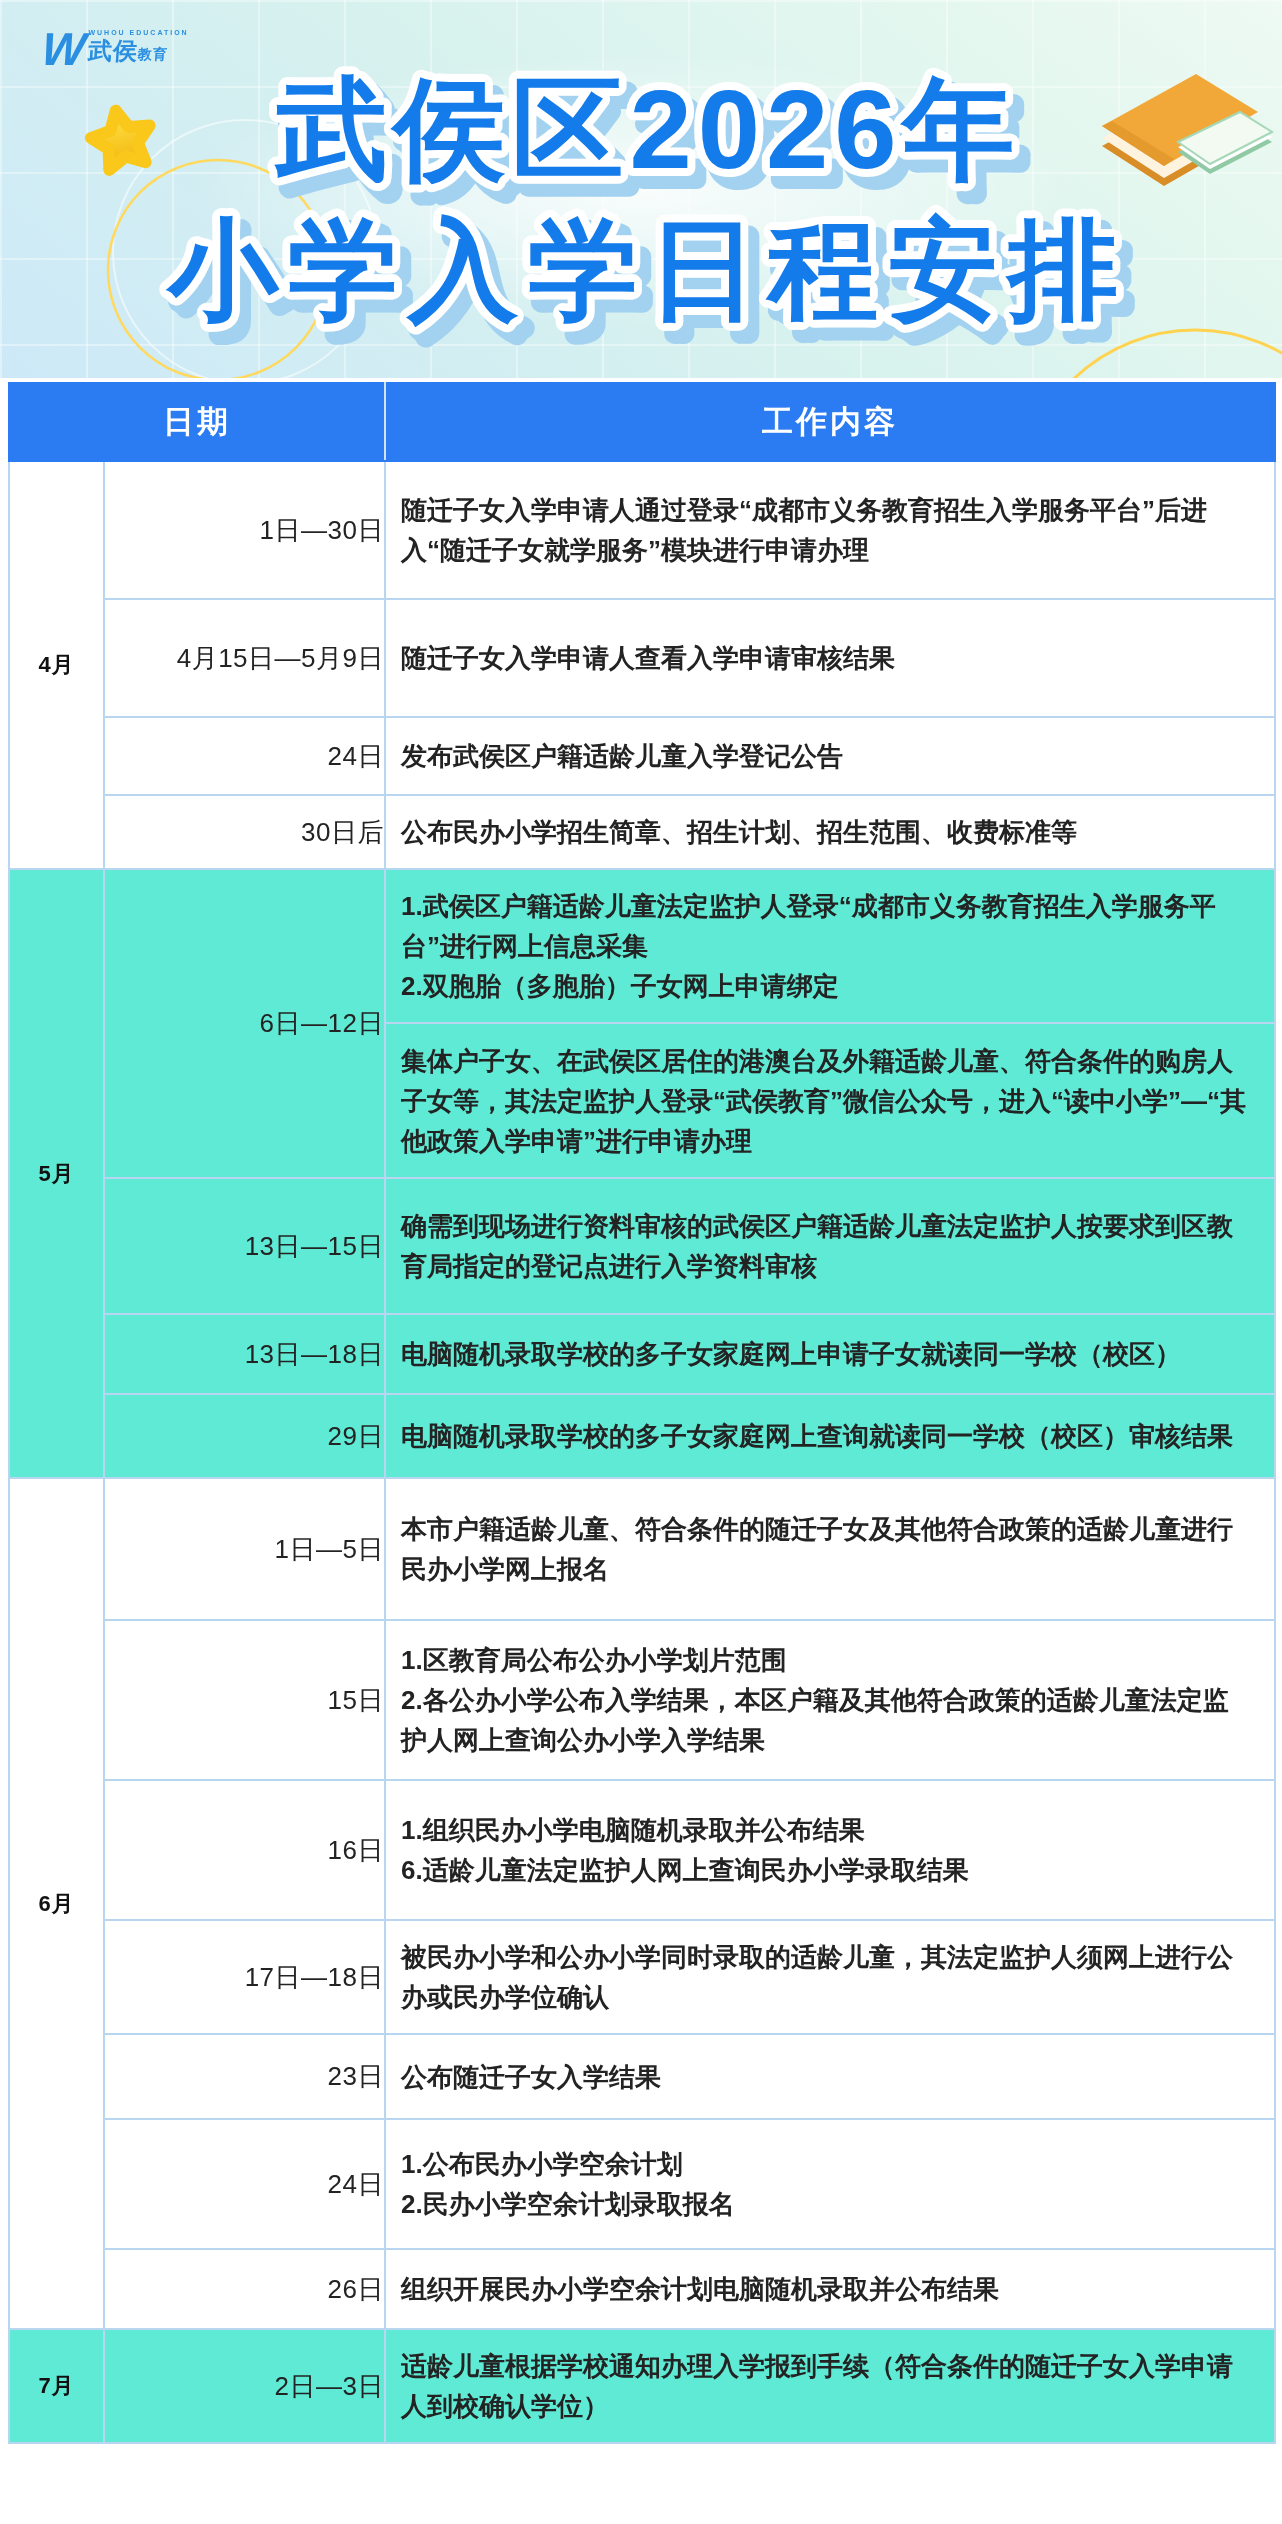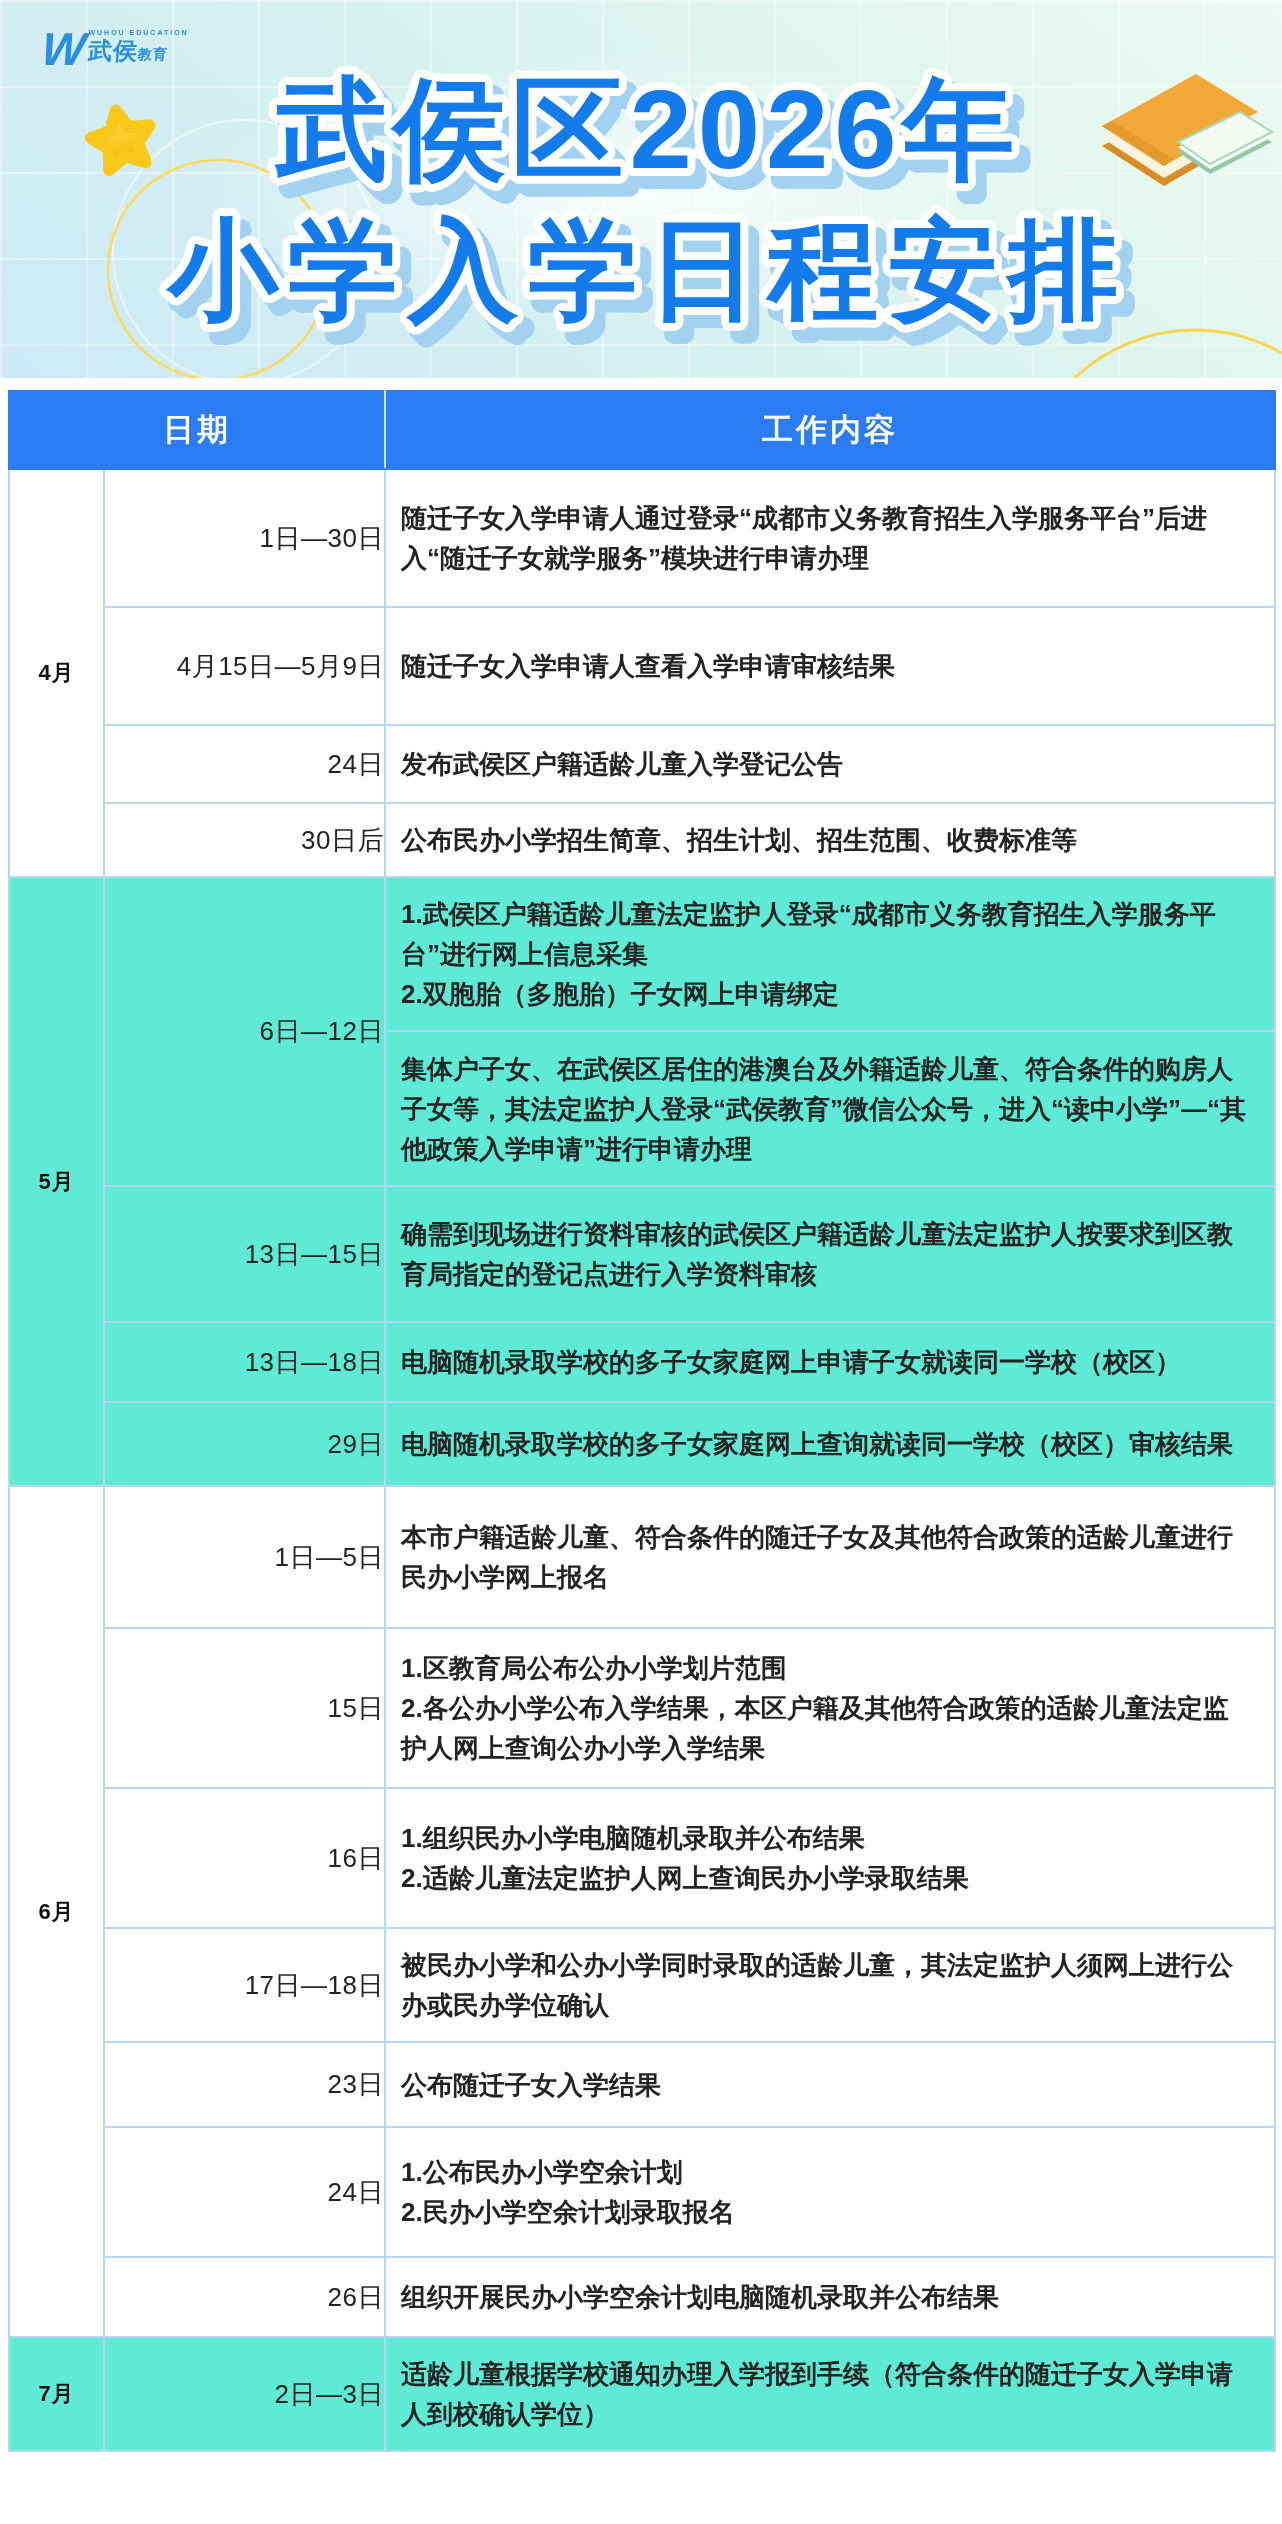--- a/index.html
+++ b/index.html
@@ -45,21 +45,21 @@
     font-family: "Liberation Sans", "DejaVu Sans", sans-serif;
     font-weight: 900;
     text-anchor: middle;
   }
   .t-line1 { font-size: 112px; letter-spacing: 6px; }
   .t-line2 { font-size: 110px; letter-spacing: 10px; }
   .t-shadow { fill: #a3d2f0; stroke: #a3d2f0; stroke-width: 18px; paint-order: stroke; stroke-linejoin: round; }
   .t-main   { fill: #137bea; stroke: #ffffff; stroke-width: 16px; paint-order: stroke; stroke-linejoin: round; }
 
   
-  .table-wrap { padding: 12px 8px 10px 8px; background: #ffffff; }
+  .table-wrap { padding: 4px 8px 10px 8px; background: #ffffff; }
   table.schedule {
     border-collapse: collapse;
     width: 1266px;
     table-layout: fixed;
   }
   .schedule th, .schedule td { border: 2px solid #b9d6f1; background: #ffffff; }
   .schedule thead th {
     background: #2b7bf2;
     color: #ffffff;
     font-size: 31px;
@@ -222,21 +222,21 @@
           <td class="date-cell">15日</td>
           <td class="content-cell">
             <div class="content-para">1.区教育局公布公办小学划片范围</div>
             <div class="content-para">2.各公办小学公布入学结果，本区户籍及其他符合政策的适龄儿童法定监护人网上查询公办小学入学结果</div>
           </td>
         </tr>
         <tr style="height:140px">
           <td class="date-cell">16日</td>
           <td class="content-cell">
             <div class="content-para">1.组织民办小学电脑随机录取并公布结果</div>
-            <div class="content-para">2.适龄儿童法定监护人网上查询民办小学录取结果</div>
+            <div class="content-para">6.适龄儿童法定监护人网上查询民办小学录取结果</div>
           </td>
         </tr>
         <tr style="height:96px">
           <td class="date-cell">17日—18日</td>
           <td class="content-cell">
             <div class="content-para">被民办小学和公办小学同时录取的适龄儿童，其法定监护人须网上进行公办或民办学位确认</div>
           </td>
         </tr>
         <tr style="height:85px">
           <td class="date-cell">23日</td>

